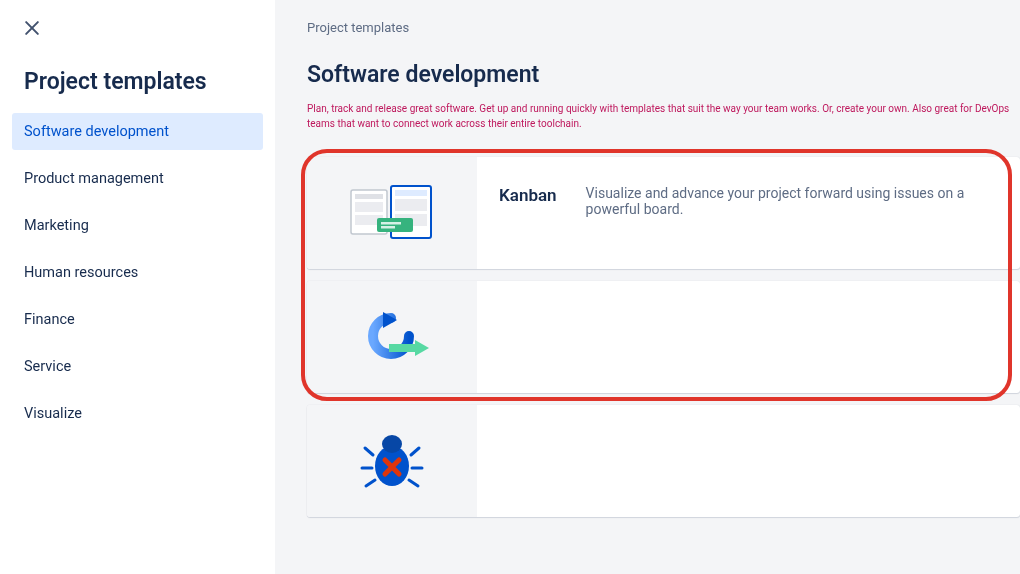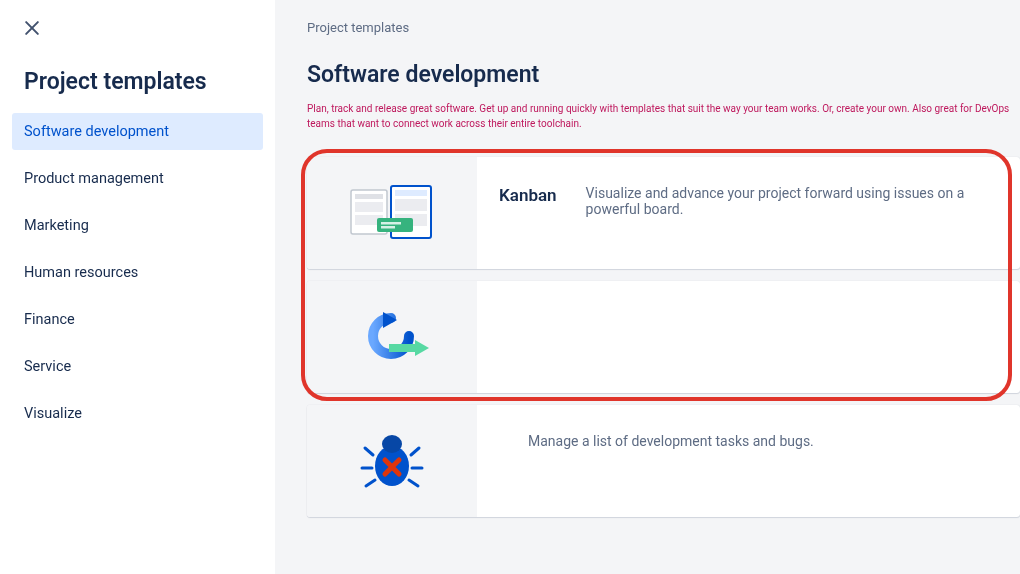--- a/index.html
+++ b/index.html
@@ -208,16 +208,15 @@
         <line x1="54" y1="25" x2="62" y2="18" stroke="#0052cc" stroke-width="3" stroke-linecap="round"></line>
         <line x1="15" y1="38" x2="5" y2="38" stroke="#0052cc" stroke-width="3" stroke-linecap="round"></line>
         <line x1="55" y1="38" x2="65" y2="38" stroke="#0052cc" stroke-width="3" stroke-linecap="round"></line>
         <line x1="18" y1="50" x2="9" y2="56" stroke="#0052cc" stroke-width="3" stroke-linecap="round"></line>
         <line x1="52" y1="50" x2="61" y2="56" stroke="#0052cc" stroke-width="3" stroke-linecap="round"></line>
         <line x1="28" y1="30" x2="42" y2="44" stroke="#de350b" stroke-width="5" stroke-linecap="round"></line>
         <line x1="42" y1="30" x2="28" y2="44" stroke="#de350b" stroke-width="5" stroke-linecap="round"></line>
       </svg>
     </div>
     <div class="card-body">
-      <div class="card-desc">Manage a list of development tasks and bugs.</div>
     </div>
   </div>
 </div>
 
 </body></html>

